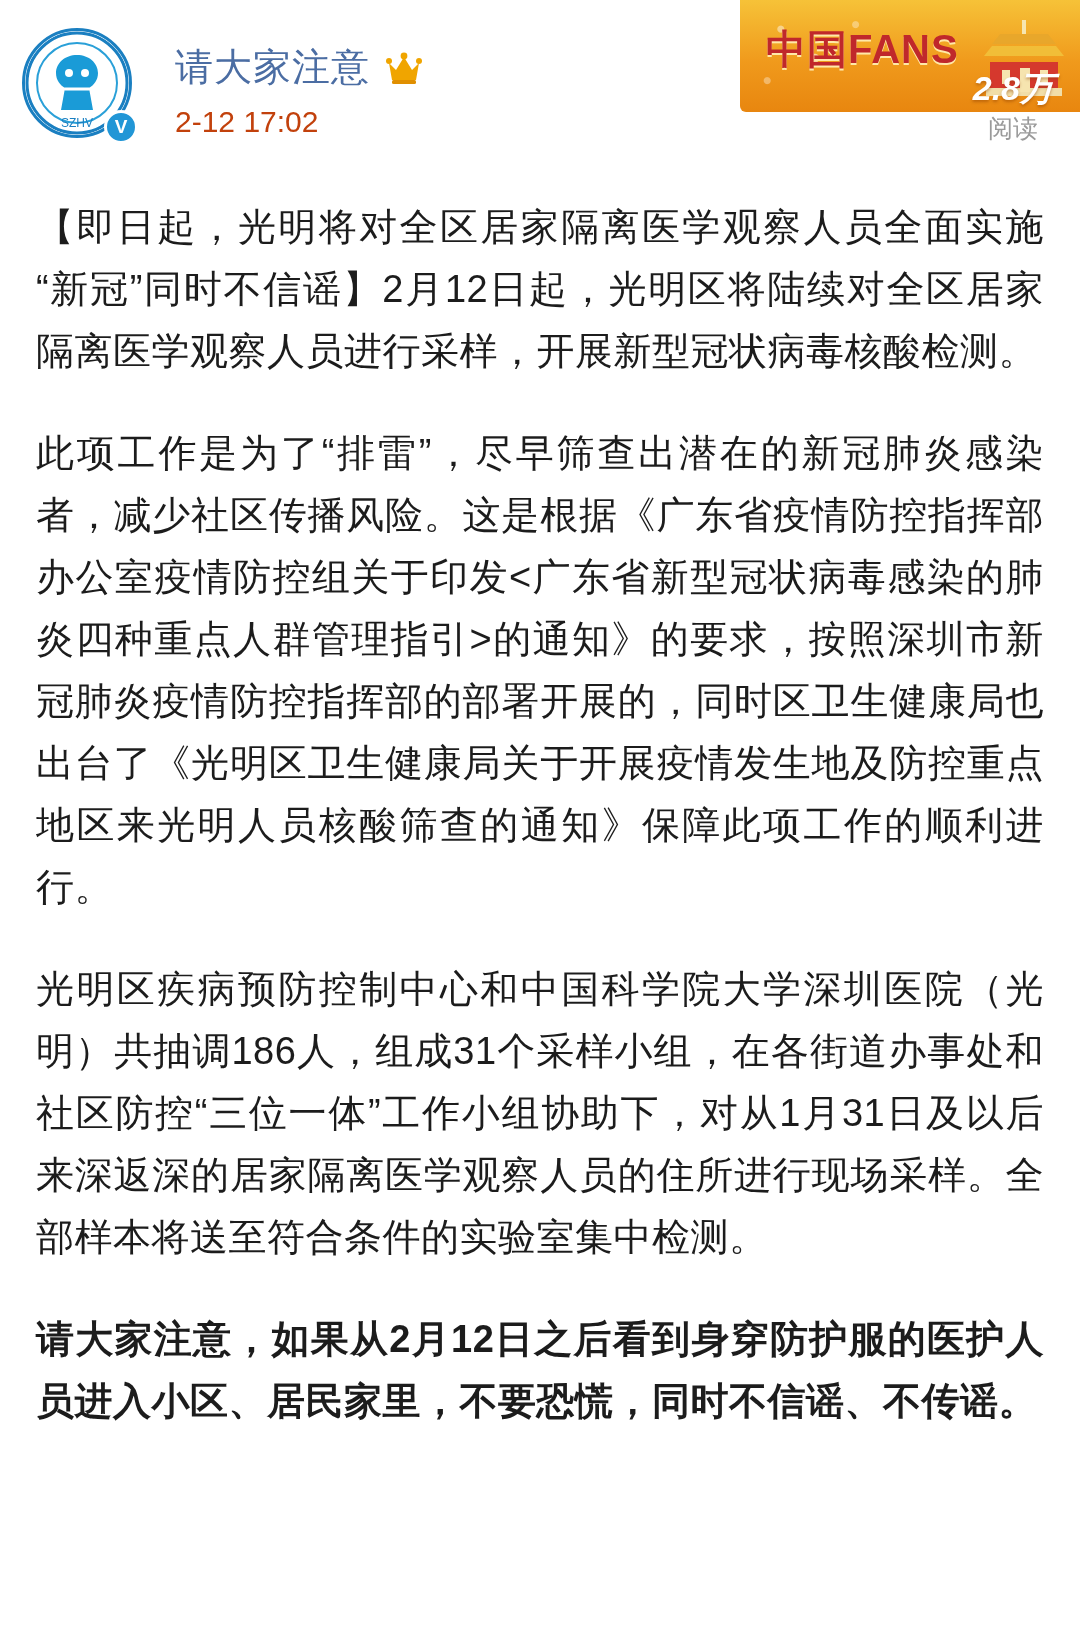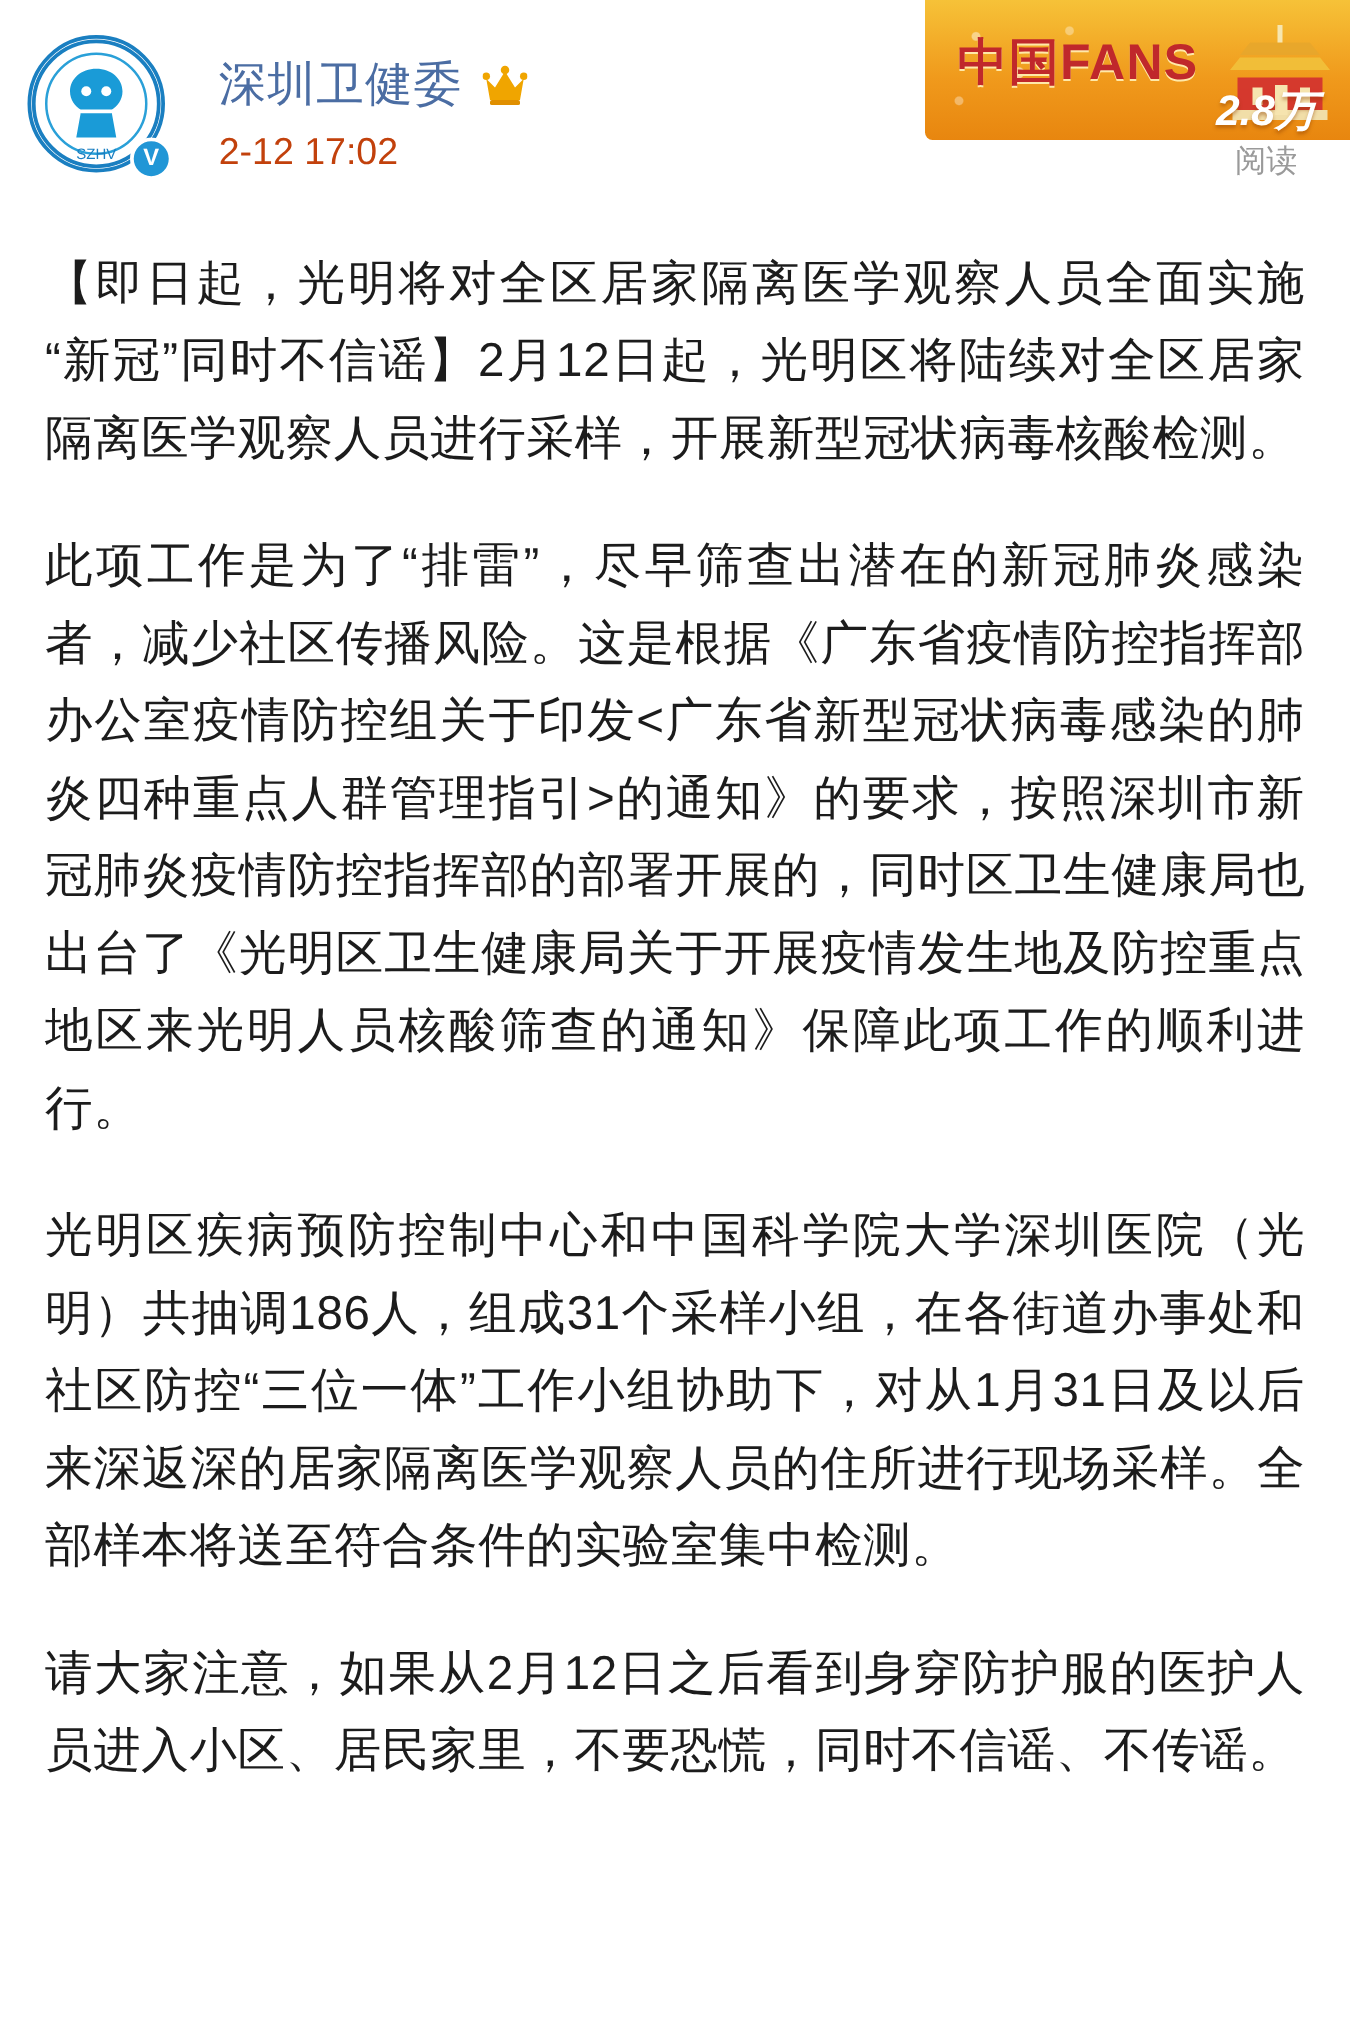--- a/index.html
+++ b/index.html
@@ -155,21 +155,21 @@
   }
   .para {
     font-size: 38px;
     line-height: 62px;
     letter-spacing: .5px;
     color: #1c1c1c;
     margin: 0 0 40px 0;
     text-align: justify;
     font-family: "Liberation Sans", "DejaVu Sans", sans-serif;
   }
-  .para:last-child { margin-bottom: 0; }
+  .para:last-child { margin-bottom: 0; font-weight: bold; }
 </style>
 </head>
 <body>
 
 <div class="page">
 
   <div class="header">
 
     <div class="avatar">
       <svg width="104" height="104" viewBox="0 0 104 104">
@@ -178,21 +178,21 @@
         <path d="M52 24c12 0 21 8 21 18 0 7-4 12-9 15l4 22H36l4-22c-5-3-9-8-9-15 0-10 9-18 21-18z" fill="#1a9bd7"></path>
         <circle cx="44" cy="42" r="4" fill="#ffffff"></circle>
         <circle cx="60" cy="42" r="4" fill="#ffffff"></circle>
         <path d="M40 58h24" stroke="#ffffff" stroke-width="3" stroke-linecap="round"></path>
         <text x="52" y="96" font-size="12" fill="#1a7fc1" text-anchor="middle" font-family="Liberation Sans, sans-serif">SZHV</text>
       </svg>
     </div>
     <div class="verified-badge">V</div>
 
     <div class="account-block">
-      <span class="account-name">深圳卫健委</span>
+      <span class="account-name">请大家注意</span>
       <span class="crown-icon">
         <svg width="36" height="34" viewBox="0 0 36 34">
           <path d="M3 12l7 7 8-13 8 13 7-7 -3 17H6z" fill="#f0a500"></path>
           <rect x="6" y="29" width="24" height="4" rx="1.5" fill="#e08f00"></rect>
           <circle cx="3" cy="10" r="3" fill="#f0a500"></circle>
           <circle cx="33" cy="10" r="3" fill="#f0a500"></circle>
           <circle cx="18" cy="5" r="3.4" fill="#f0a500"></circle>
         </svg>
       </span>
     </div>

